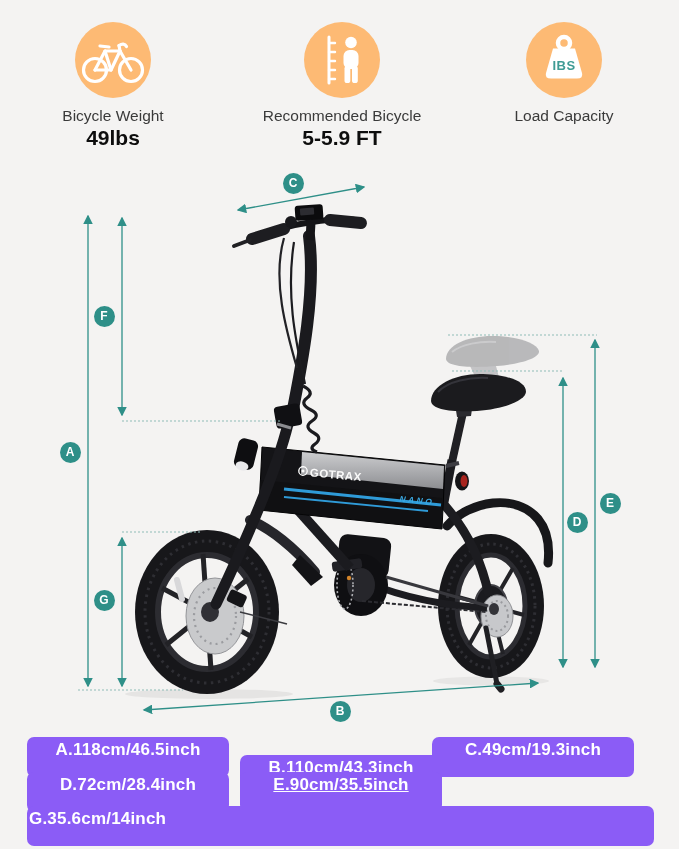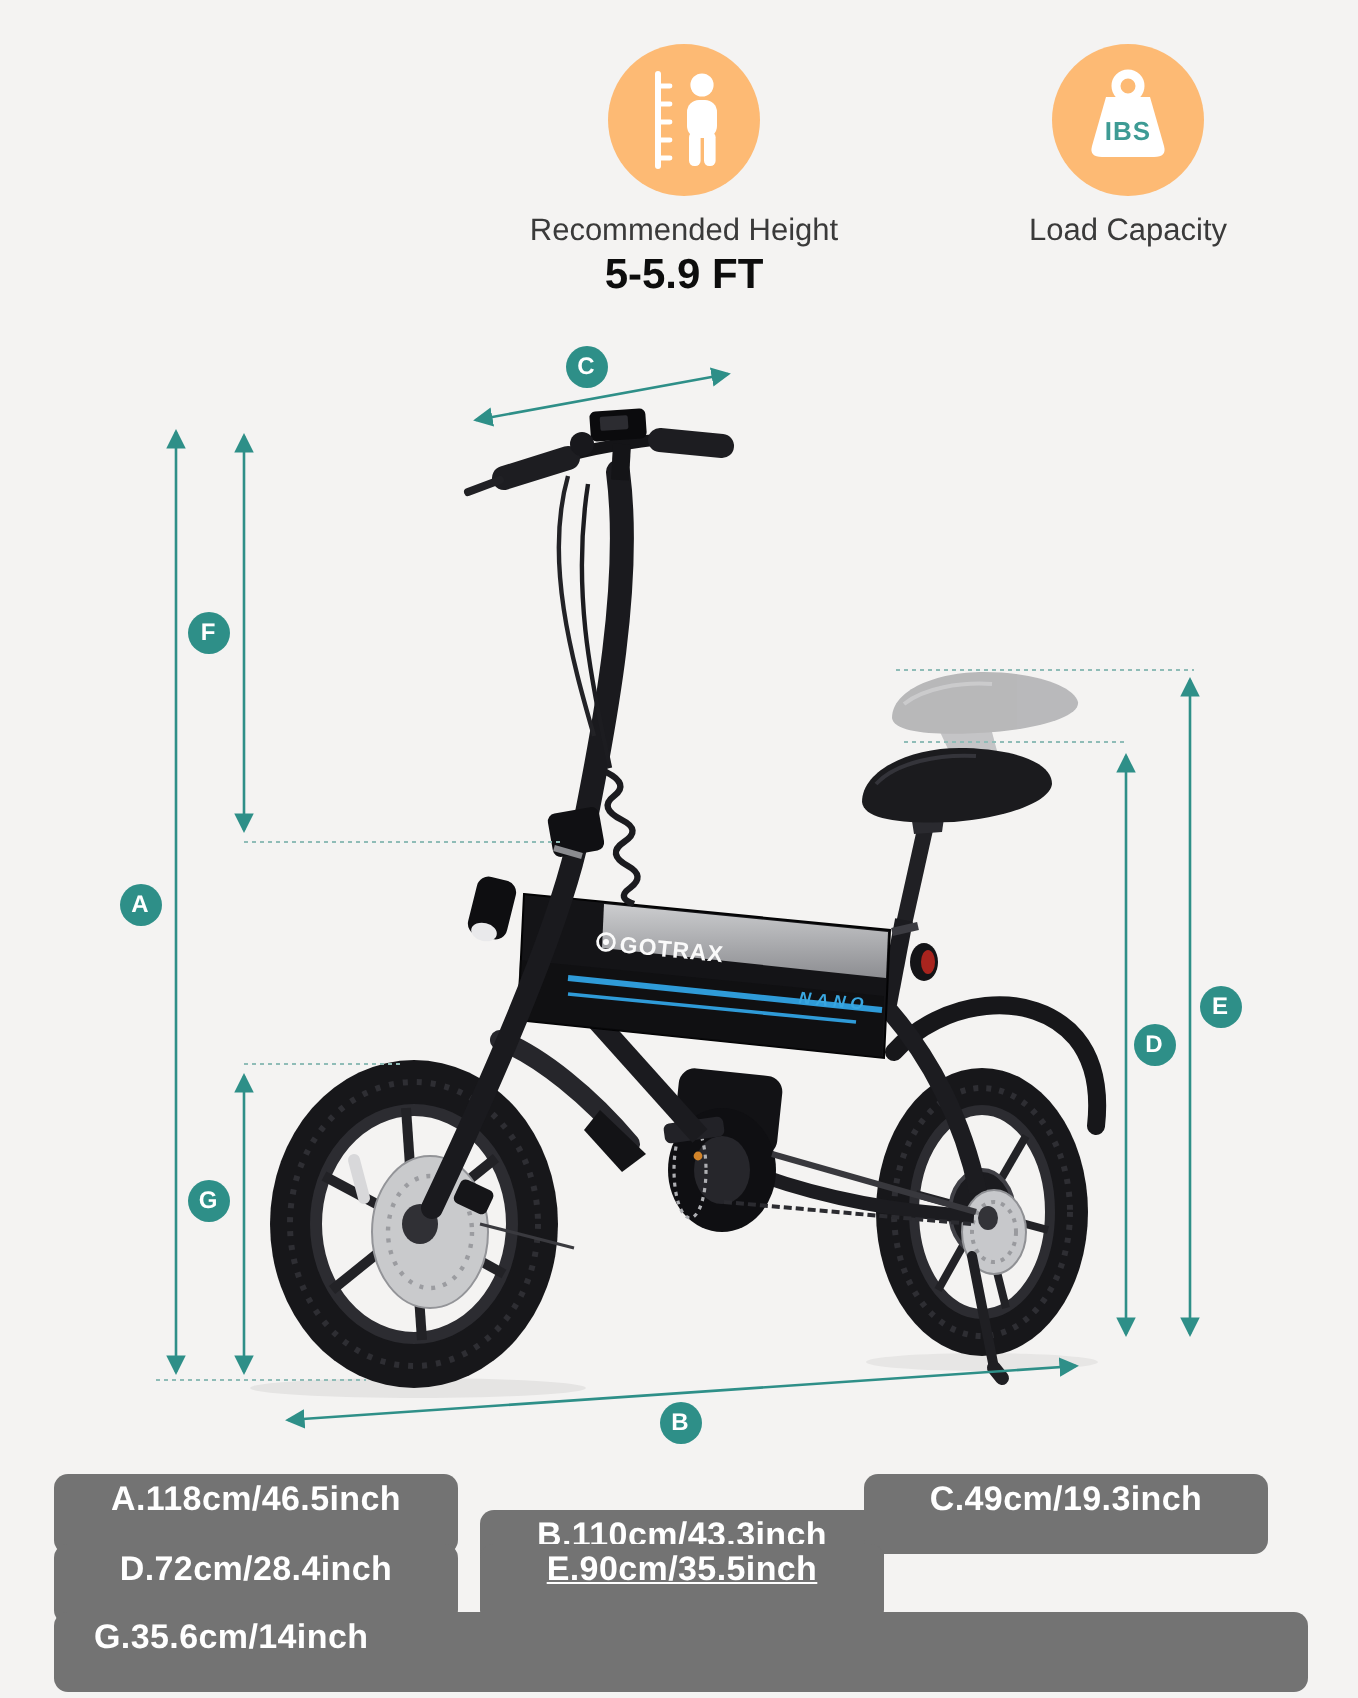--- a/index.html
+++ b/index.html
@@ -14,50 +14,68 @@
   .spec-value{margin-top:1px;font-size:21px;font-weight:bold;color:#0d0d0d;line-height:24px;}
 
   
   .diagram{position:absolute;left:0;top:0;width:679px;height:849px;}
 
   
   .marker{position:absolute;width:21px;height:21px;border-radius:50%;background:#2e8f88;color:#fff;
           font-size:12px;font-weight:bold;text-align:center;line-height:21px;z-index:3;}
 
   
-  .pill{position:absolute;height:40px;border-radius:7px;background:#737373;color:#fff;
+  .pill{position:absolute;height:40px;border-radius:7px;background:#8b5cf6;color:#fff;
         font-size:17px;font-weight:bold;line-height:26px;text-align:center;letter-spacing:.2px;z-index:3;}
-  .pill.left{text-align:left;padding-left:20px;box-sizing:border-box;}
+  .pill.left{text-align:left;padding-left:2px;box-sizing:border-box;}
 </style>
 </head>
 <body>
 
 <div class="page">
 
+  <div class="spec" style="left:13px;">
+    <div class="spec-icon">
+      <svg width="76" height="76" viewBox="0 0 76 76">
+        <g stroke="#fff" stroke-width="3.2" fill="none" stroke-linecap="round" stroke-linejoin="round">
+          <circle cx="20" cy="48" r="11.5"></circle>
+          <circle cx="56" cy="48" r="11.5"></circle>
+          <path d="M20,48 L30,29 L45,29 L56,48"></path>
+          <path d="M30,29 L36,48 L20,48"></path>
+          <path d="M36,48 L45,29"></path>
+          <path d="M25,24 L34,25"></path>
+          <path d="M45,29 L44,23.5"></path>
+          <path d="M44,23.5 C47,21.5 50,21.5 51.5,24.5"></path>
+        </g>
+      </svg>
+    </div>
+    <div class="spec-label">Bicycle Weight</div>
+    <div class="spec-value">49lbs</div>
+  </div>
 
   <div class="spec" style="left:242px;">
     <div class="spec-icon">
       <svg width="76" height="76" viewBox="0 0 76 76">
         <g stroke="#fff" fill="none" stroke-linecap="round">
           <path d="M25,15 V61" stroke-width="3"></path>
           <path d="M25,21 H31" stroke-width="2.4"></path>
           <path d="M25,30 H31" stroke-width="2.4"></path>
           <path d="M25,39 H31" stroke-width="2.4"></path>
           <path d="M25,48 H31" stroke-width="2.4"></path>
           <path d="M25,57 H31" stroke-width="2.4"></path>
         </g>
         <g fill="#fff">
           <circle cx="47" cy="20.5" r="5.8"></circle>
           <rect x="39.5" y="28" width="15" height="19" rx="6"></rect>
           <rect x="40.5" y="44" width="5.8" height="17" rx="2.6"></rect>
           <rect x="48" y="44" width="5.8" height="17" rx="2.6"></rect>
         </g>
       </svg>
     </div>
-    <div class="spec-label">Recommended Height</div>
+    <div class="spec-label">Recommended Bicycle</div>
     <div class="spec-value">5-5.9 FT</div>
   </div>
 
   <div class="spec" style="left:464px;">
     <div class="spec-icon">
       <svg width="76" height="76" viewBox="0 0 76 76">
         <circle cx="38" cy="21" r="6" fill="none" stroke="#fff" stroke-width="4.5"></circle>
         <path d="M27,26.5 L49,26.5 L56,51 Q57.5,56.5 51,56.5 L25,56.5 Q18.5,56.5 20,51 Z" fill="#fff"></path>
         <text x="38" y="48" text-anchor="middle" font-family="Liberation Sans, sans-serif" font-size="13" font-weight="bold" fill="#3e9b94" letter-spacing="0.5">IBS</text>
       </svg>

